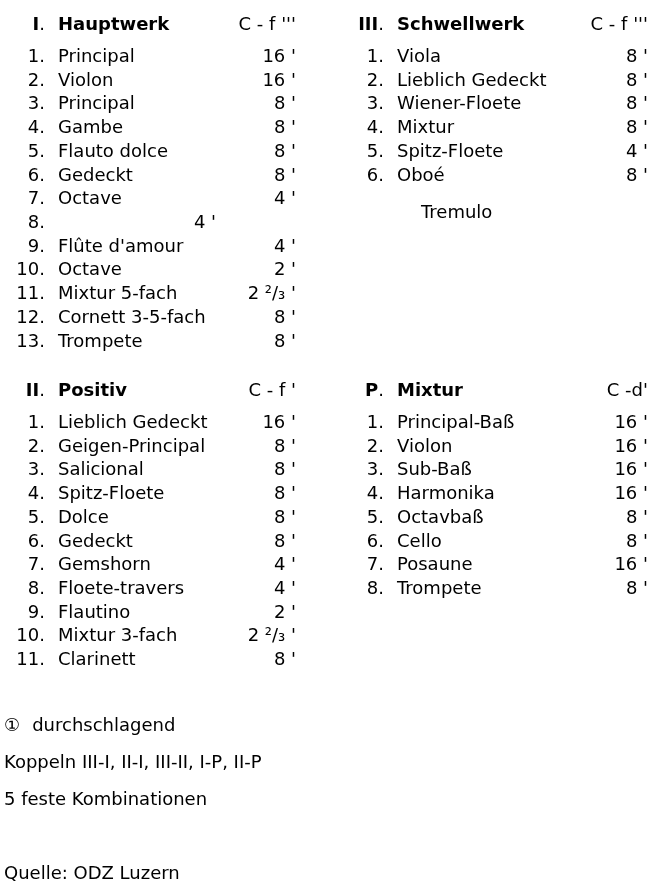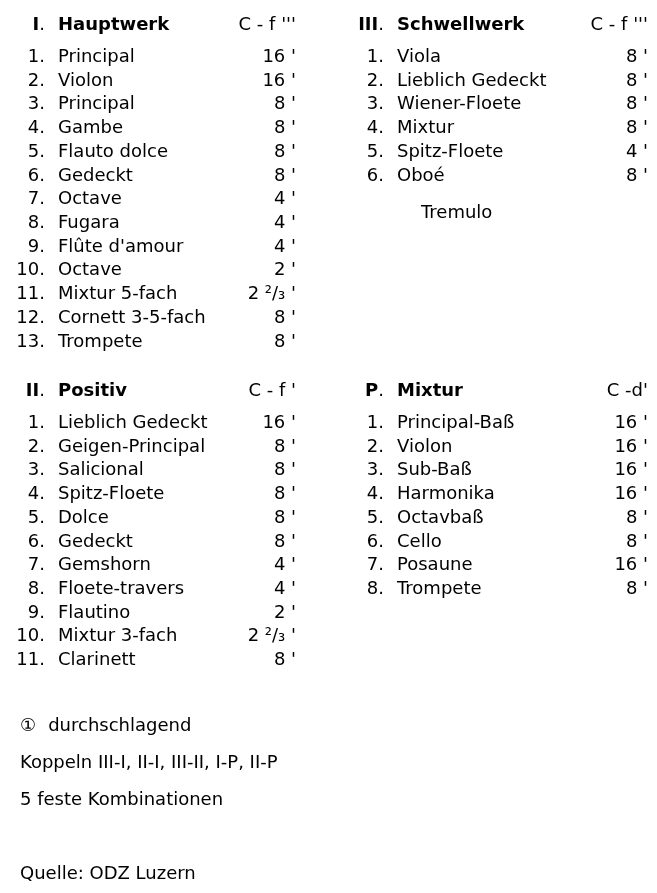--- a/index.html
+++ b/index.html
@@ -38,21 +38,21 @@
     line-height: 23.72px;
     white-space: nowrap;
   }
   .stop-number { text-align: right; }
   .stop-name { padding-left: 13px; overflow: visible; }
   .stop-pitch { text-align: right; }
   .extra-row { margin-top: 14px; gap: 24px; }
 
   .footnote {
     position: absolute;
-    left: 20px;
+    left: 4px;
     line-height: 24px;
     white-space: nowrap;
   }
   .fn-note1 { top: 713px; }
   .fn-koppeln { top: 750px; }
   .fn-kombinationen { top: 787px; }
   .fn-quelle { top: 861px; }
   .fn-text-after-marker { margin-left: 12px; }
 </style>
 </head>
@@ -102,21 +102,20 @@
   </div>
 
   <div class="stop-row">
     <span class="stop-number">7.</span>
     <span class="stop-name">Octave</span>
     <span class="stop-pitch">4 '</span>
   </div>
 
   <div class="stop-row">
     <span class="stop-number">8.</span>
-    <span class="stop-name">Fugara</span>
     <span class="stop-pitch">4 '</span>
   </div>
 
   <div class="stop-row">
     <span class="stop-number">9.</span>
     <span class="stop-name">Flûte d'amour</span>
     <span class="stop-pitch">4 '</span>
   </div>
 
   <div class="stop-row">

